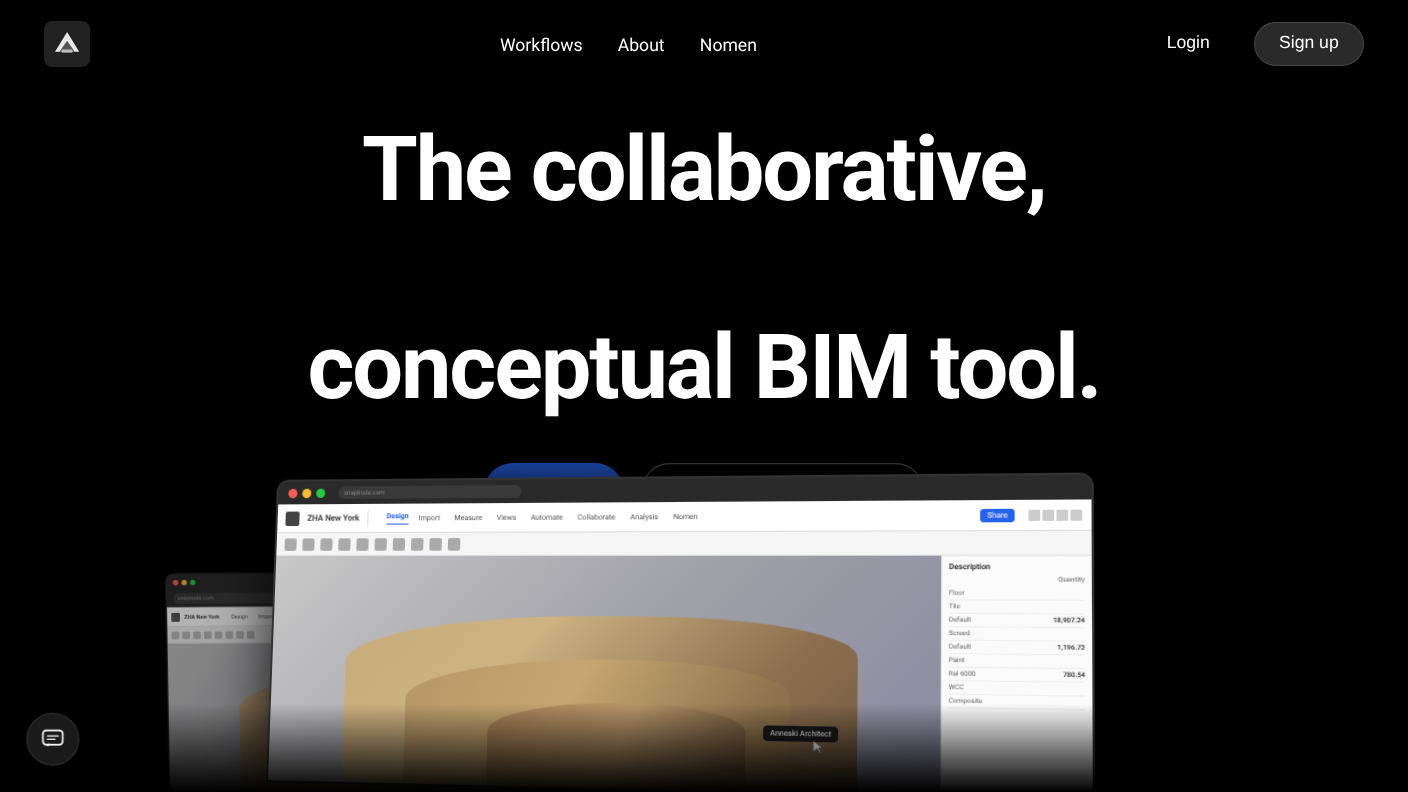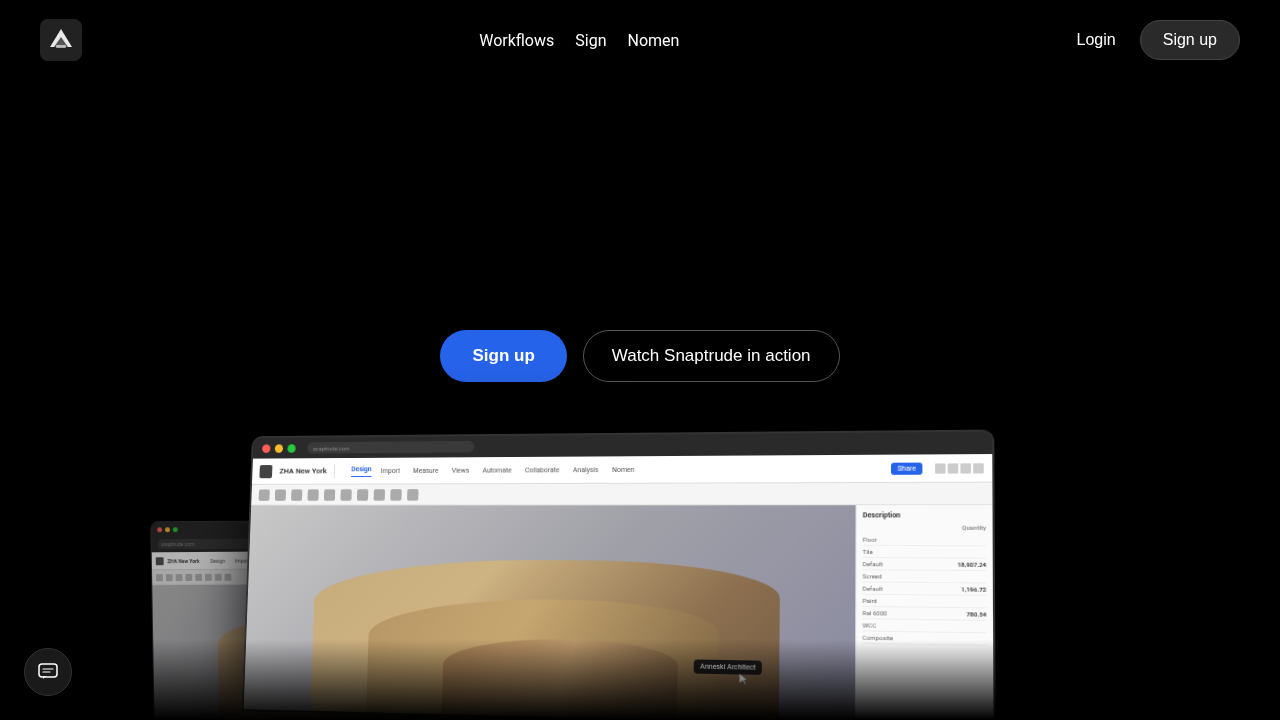--- a/index.html
+++ b/index.html
@@ -38,35 +38,35 @@
     }
 
     .logo-icon {
       width: 42px;
       height: 42px;
     }
 
     .nav-center {
       display: flex;
       align-items: center;
-      gap: 21px;
+      gap: 32px;
     }
 
     .nav-link {
       color: #fff;
       text-decoration: none;
       font-size: 16px;
       font-weight: 400;
       cursor: pointer;
     }
 
     .nav-right {
       display: flex;
       align-items: center;
-      gap: 24px;
+      gap: 40px;
     }
 
     .btn-login {
       color: #fff;
       background: transparent;
       border: none;
       font-size: 16px;
       cursor: pointer;
     }
 
@@ -488,34 +488,35 @@
     <svg class="logo-icon" viewBox="0 0 42 42" fill="none" xmlns="http://www.w3.org/2000/svg">
       <rect width="42" height="42" rx="8" fill="#222"></rect>
       <path d="M10 28 L21 10 L32 28 Z" fill="white" opacity="0.9"></path>
       <path d="M14 28 L21 18 L28 28 Z" fill="#555"></path>
       <rect x="16" y="26" width="10" height="3" rx="1" fill="white" opacity="0.6"></rect>
     </svg>
   </div>
 
   <div class="nav-center">
     <a class="nav-link" href="#">Workflows</a>
-    <a class="nav-link" href="#">Sign</a>
+    <a class="nav-link" href="#">About</a>
     <a class="nav-link" href="#">Nomen</a>
   </div>
 
   <div class="nav-right">
     <button class="btn-login">Login</button>
     <button class="btn-signup-nav">Sign up</button>
   </div>
 </nav>
 
 <div class="hero">
   <h1 class="hero-title">
+    <span>The collaborative,</span><br>
     <br>
-    <br>
+    <span>conceptual BIM tool.</span>
   </h1>
 
   <div class="hero-buttons">
     <button class="btn-signup-hero">Sign up</button>
     <button class="btn-watch">Watch Snaptrude in action</button>
   </div>
 </div>
 
 <div class="mockup-container">
 

